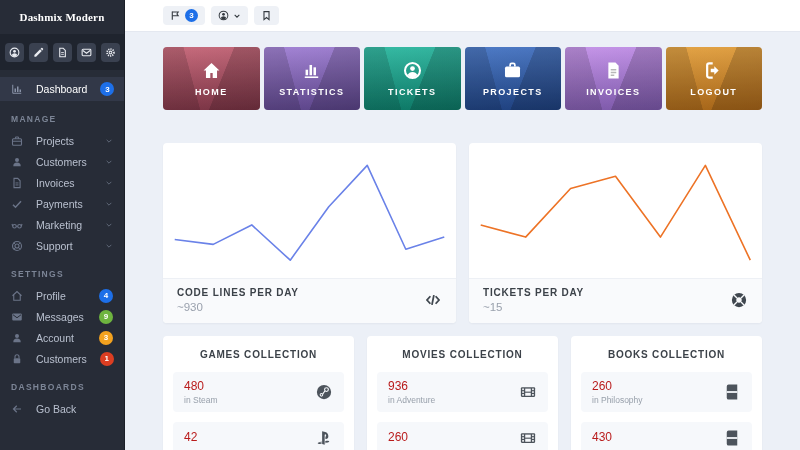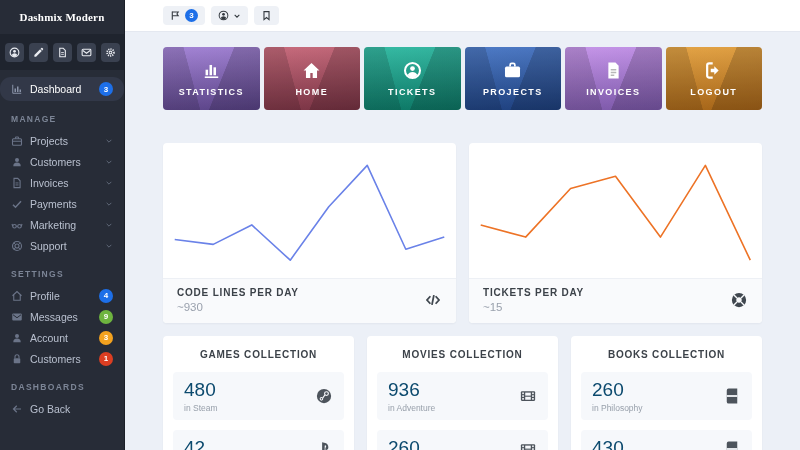--- a/index.html
+++ b/index.html
@@ -6,21 +6,21 @@
   html,body { width:800px; height:450px; overflow:hidden; }
   body { font-family:"Liberation Sans", sans-serif; background:#ecf0f7; position:relative; }
 
   
   .sidebar { position:absolute; left:0; top:0; bottom:0; width:125px; background:#272c37; border-right:1px solid #1b1f28; z-index:5; }
   .brand { height:34px; line-height:34px; text-align:center; color:#fff; font-size:11px; font-weight:bold; letter-spacing:.2px;font-family:Liberation Serif, serif; }
   .quick-strip { height:36px; background:#1f242e; display:flex; align-items:center; justify-content:center; gap:5px; }
   .quick-btn { width:19px; height:19px; background:#3a4150; border:none; border-radius:4px; display:flex; align-items:center; justify-content:center; color:#e9ebf0; cursor:pointer; }
   .quick-btn svg { width:11px; height:11px; }
   .nav { padding-top:7px; }
-  .nav-item { display:flex; align-items:center; height:21px; padding:0 11px; font-size:10.5px; color:#b9c0cf; gap:7px; cursor:pointer;border-radius:11px; }
+  .nav-item { display:flex; align-items:center; height:21px; padding:0 11px; font-size:10.5px; color:#b9c0cf; gap:13px; cursor:pointer; }
   .nav-item.active { background:#323848; color:#fff; height:24px; }
   .nav-item.active .nicon { color:#8a93a8; }
   .nicon { width:12px; height:12px; color:#6b7488; display:flex; align-items:center; }
   .nicon svg { width:12px; height:12px; }
   .nchev { margin-left:auto; color:#5f6878; display:flex; }
   .nchev svg { width:8px; height:8px; }
   .nbadge { margin-left:auto; min-width:14px; height:14px; border-radius:8px; font-size:8px; font-weight:bold; color:#fff; display:flex; align-items:center; justify-content:center; padding:0 4px; }
   .nheading { font-size:8.5px; font-weight:bold; letter-spacing:1.3px; color:#7c8596; padding:13px 11px 6px; }
 
   
@@ -63,21 +63,21 @@
   .chart-footer { border-top:1px solid #edf0f5; background:#f9fafc; padding:8px 14px 10px; display:flex; align-items:center; justify-content:space-between; }
   .cf-title { font-size:10px; font-weight:bold; letter-spacing:.8px; color:#3c4249; margin-bottom:3px; }
   .cf-value { font-size:11.5px; color:#9aa1ad; }
   .cf-icon { color:#40474f; display:flex; }
   .cf-icon svg { width:18px; height:18px; }
 
   .collections { display:flex; gap:13px; }
   .coll-card { flex:1; background:#fff; border-radius:4px 4px 0 0; padding:13px 10px 0; box-shadow:0 1px 2px rgba(30,40,60,.05); }
   .coll-title { text-align:center; font-size:10px; font-weight:bold; letter-spacing:.8px; color:#3c4249; margin-bottom:12px; }
   .coll-row { background:#f6f8fb; border-radius:4px; padding:7px 11px; display:flex; justify-content:space-between; align-items:center; margin-bottom:10px; }
-  .cr-value { font-size:19px; color:#0c4a6e; margin-bottom:2px; }
+  .cr-value { font-size:12px; color:#b91c1c; margin-bottom:2px; }
   .cr-sub { font-size:8.5px; color:#98a0ab; }
   .cr-icon { color:#4d545c; display:flex; }
   .cr-icon svg { width:18px; height:18px; }
 </style>
 </head>
 <body>
 
 <aside class="sidebar">
   <div class="brand">Dashmix Modern</div>
 
@@ -305,38 +305,38 @@
               <path d="M6.5 3.5h11V21L12 16.5 6.5 21z" fill="none" stroke="currentColor" stroke-width="2.4"></path>
             </svg>
           </span>
       </button>
     </div>
   </header>
 
   <div class="content">
 
     <div class="tiles">
+      <div class="tile tile-0">
+        <span class="ticon">
+            <svg viewBox="0 0 24 24">
+              <path d="M12 2.5L22 12h-3v9.5h-5.5V15h-3v6.5H5V12H2z" fill="currentColor"></path>
+            </svg>
+          </span>
+        <span class="tlabel">HOME</span>
+      </div>
       <div class="tile tile-1">
         <span class="ticon">
             <svg viewBox="0 0 24 24">
               <rect x="4.5" y="11" width="3.2" height="7" fill="currentColor"></rect>
               <rect x="9.5" y="5" width="3.2" height="13" fill="currentColor"></rect>
               <rect x="14.5" y="8" width="3.2" height="10" fill="currentColor"></rect>
               <rect x="3.5" y="19.5" width="17" height="2" fill="currentColor"></rect>
             </svg>
           </span>
         <span class="tlabel">STATISTICS</span>
-      </div>
-      <div class="tile tile-0">
-        <span class="ticon">
-            <svg viewBox="0 0 24 24">
-              <path d="M12 2.5L22 12h-3v9.5h-5.5V15h-3v6.5H5V12H2z" fill="currentColor"></path>
-            </svg>
-          </span>
-        <span class="tlabel">HOME</span>
       </div>
       <div class="tile tile-2">
         <span class="ticon">
             <svg viewBox="0 0 24 24">
               <circle cx="12" cy="12" r="9.5" fill="none" stroke="currentColor" stroke-width="2.6"></circle>
               <circle cx="12" cy="9.5" r="3" fill="currentColor"></circle>
               <path d="M5.8 17.6a7 7 0 0 1 12.4 0A9.4 9.4 0 0 1 12 21a9.4 9.4 0 0 1-6.2-3.4z" fill="currentColor"></path>
             </svg>
           </span>
         <span class="tlabel">TICKETS</span>

